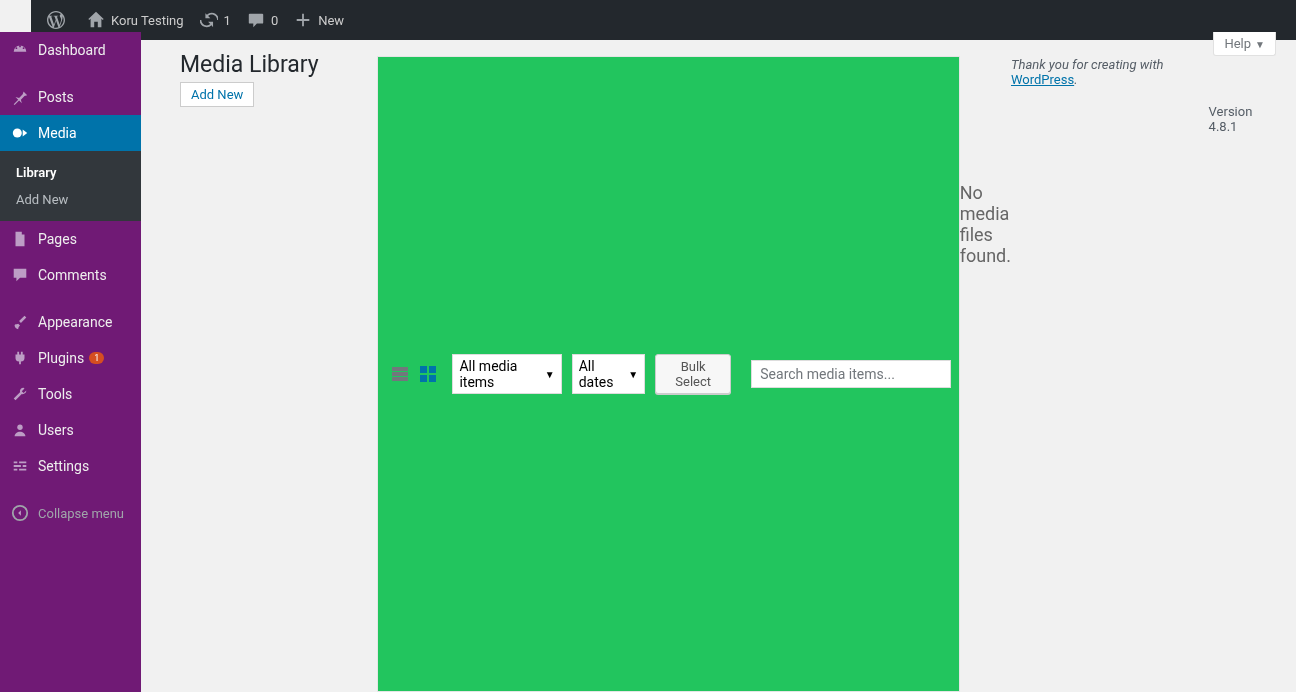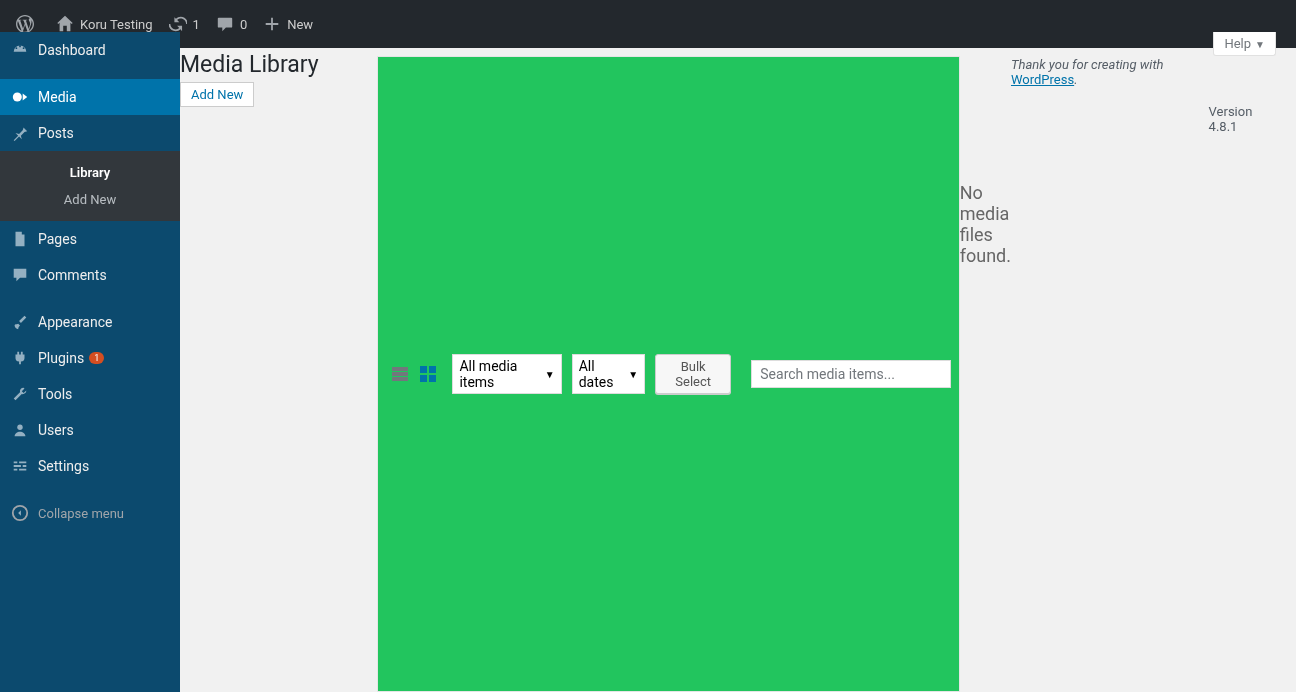--- a/index.html
+++ b/index.html
@@ -1,32 +1,32 @@
 <!DOCTYPE html>
 <html><head>
   <meta charset="utf-8">
   <style>
     * { margin: 0; padding: 0; box-sizing: border-box; font-family: -apple-system, BlinkMacSystemFont, "Segoe UI", Roboto, Oxygen-Sans, Ubuntu, Cantarell, "Helvetica Neue", sans-serif; }
     body { background: #f1f1f1; width: 1296px; height: 692px; overflow: hidden; }
 
     
-    .admin-bar { height: 48px; background: #23282d; color: #ccc; display: flex; align-items: center; font-size: 13px; padding: 5px 8px; }
+    .admin-bar { height: 40px; background: #23282d; color: #ccc; display: flex; align-items: center; font-size: 13px; padding: 5px 8px; margin-left: 31px; }
     .admin-bar .ab-item { display: flex; align-items: center; padding: 0 8px; height: 32px; cursor: pointer; }
     .ab-icon { margin-right: 6px; display: inline-flex; align-items: center; }
     .ab-icon svg { fill: #a0a5aa; width: 18px; height: 18px; }
 
     
-    .sidebar { position: absolute; top: 32px; left: 0; width: 180px; bottom: 0; background: #0c4a6e; color: #eee; }
+    .sidebar { position: absolute; top: 32px; left: 0; width: 141px; bottom: 0; background: #701a75; color: #eee; }
     .menu-item { display: flex; align-items: center; padding: 8px 8px 8px 10px; font-size: 14px; color: #eee; cursor: pointer; position: relative; }
     .menu-item .mi-icon { width: 20px; height: 20px; margin-right: 8px; display: inline-flex; align-items: center; justify-content: center; }
     .menu-item .mi-icon svg { fill: rgba(240,245,250,0.6); width: 18px; height: 18px; }
     .menu-item.current { background: #0073aa; color: #fff; }
     .menu-item.current .mi-icon svg { fill: #fff; }
     .menu-item.current::after { content: ""; position: absolute; right: -8px; top: 50%; margin-top: -8px; border: 8px solid transparent; border-right-color: #f1f1f1; }
-    .submenu { background: #32373c; padding: 8px 16px; text-align: center; }
+    .submenu { background: #32373c; padding: 8px 4px; }
     .submenu .sub-item { padding: 6px 12px; font-size: 13px; color: rgba(240,245,250,0.7); cursor: pointer; }
     .submenu .sub-item.current { color: #fff; font-weight: 600; }
     .menu-sep { border-top: 1px solid transparent; margin: 5px 0; }
     .badge { display: inline-block; background: #d54e21; color: #fff; font-size: 9px; border-radius: 10px; padding: 1px 5px; margin-left: 5px; vertical-align: top; }
     .collapse-item { color: #a0a5aa; font-size: 13px; }
 
     
     .content { position: absolute; top: 32px; left: 160px; right: 0; bottom: 0; padding: 10px 20px 0 20px; display: flex; flex-direction: row; }
     .help-tab { position: absolute; top: 0; right: 20px; background: #fff; border: 1px solid #e1e1e1; border-top: none; padding: 4px 10px; font-size: 13px; color: #72777c; cursor: pointer; border-bottom-left-radius: 3px; border-bottom-right-radius: 3px; }
     .help-tab .tri { font-size: 10px; margin-left: 4px; }
@@ -100,36 +100,36 @@
 <div class="sidebar">
   <div class="menu-item">
     <span class="mi-icon">
         <svg viewBox="0 0 20 20">
           <path d="M3 12a7 7 0 1114 0H3zm7-5a1 1 0 100-2 1 1 0 000 2zm-4 2a1 1 0 100-2 1 1 0 000 2zm8 0a1 1 0 100-2 1 1 0 000 2zM9 12l1-4 1 4H9z"></path>
         </svg>
       </span>
     <span>Dashboard</span>
   </div>
   <div class="menu-sep"></div>
+  <div class="menu-item">
+    <span class="mi-icon">
+        <svg viewBox="0 0 20 20">
+          <path d="M12 2l6 6-3 1-4 4 1 4-3-3-5 5-1-1 5-5-3-3 4 1 4-4 1-3-2-2z"></path>
+        </svg>
+      </span>
+    <span>Posts</span>
+  </div>
   <div class="menu-item current">
     <span class="mi-icon">
         <svg viewBox="0 0 20 20">
           <circle cx="7" cy="10" r="5"></circle>
           <path d="M13 6v8l5-4z"></path>
         </svg>
       </span>
     <span>Media</span>
-  </div>
-  <div class="menu-item">
-    <span class="mi-icon">
-        <svg viewBox="0 0 20 20">
-          <path d="M12 2l6 6-3 1-4 4 1 4-3-3-5 5-1-1 5-5-3-3 4 1 4-4 1-3-2-2z"></path>
-        </svg>
-      </span>
-    <span>Posts</span>
   </div>
   <div class="submenu">
     <div class="sub-item current">Library</div>
     <div class="sub-item">Add New</div>
   </div>
   <div class="menu-item">
     <span class="mi-icon">
         <svg viewBox="0 0 20 20">
           <path d="M5 2h7l3 3v13H5V2zm7 0v3h3"></path>
         </svg>

